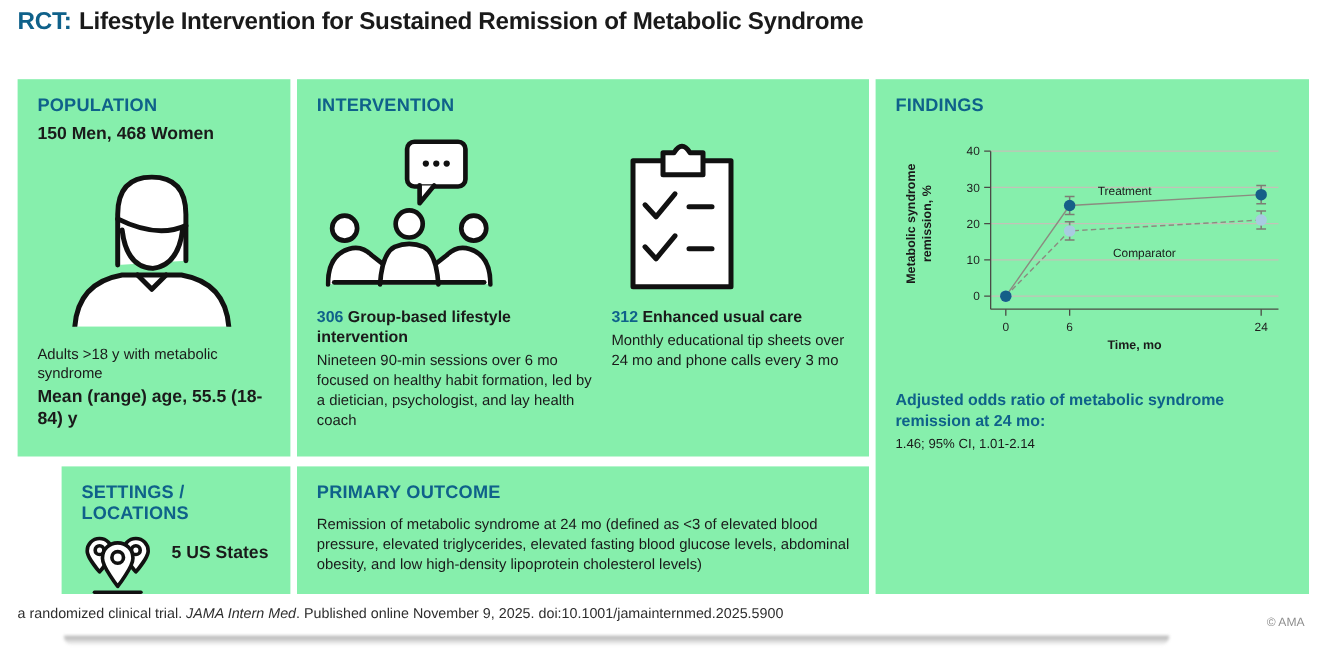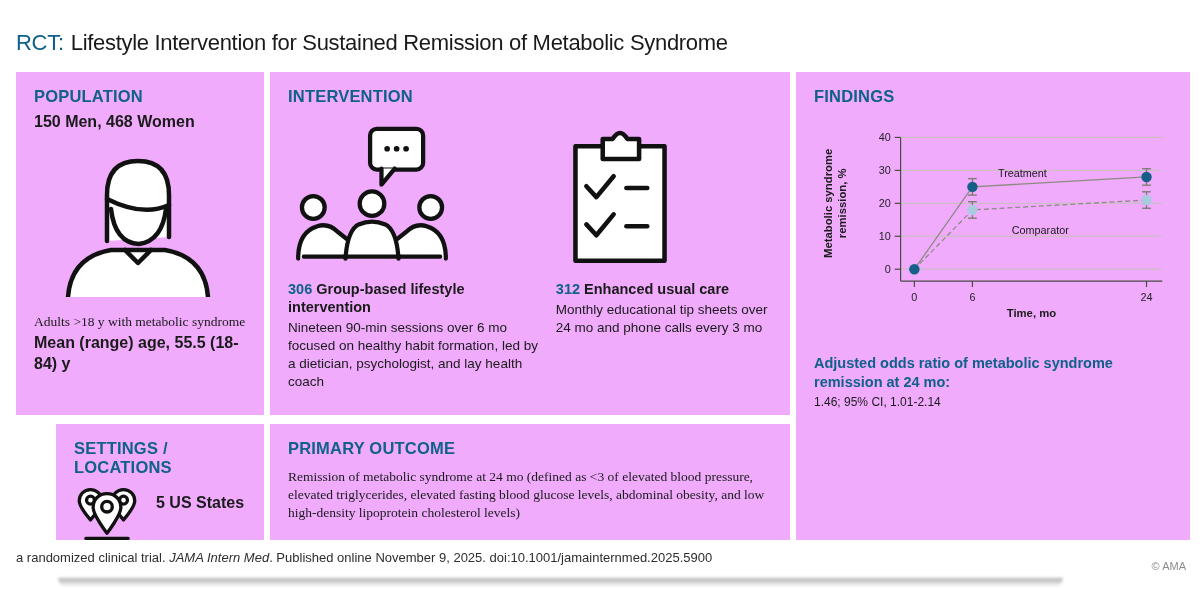--- a/index.html
+++ b/index.html
@@ -1,30 +1,30 @@
 <!DOCTYPE html>
 <html><head>
 <meta charset="utf-8">
 <style>
   html,body{margin:0;padding:0;background:#ffffff;width:1200px;height:589px;overflow:hidden;
     font-family:"Liberation Sans","DejaVu Sans",sans-serif;color:#1a1a1a;}
   .page{position:relative;width:1200px;height:589px;}
 
   
-  .title{position:absolute;left:16px;top:30px;font-size:22px;font-weight:normal;letter-spacing:-0.3px;white-space:nowrap;}
+  .title{position:absolute;left:16px;top:6px;font-size:22px;font-weight:bold;letter-spacing:-0.3px;white-space:nowrap;}
   .title .tag{color:#0f618a;margin-right:7px;}
 
   
   .grid{position:absolute;left:16px;top:72px;display:grid;
     grid-template-columns:248px 520px 394px;grid-template-rows:343px 116px;
     column-gap:6px;row-gap:9px;}
-  .panel{background:#f0abfc;padding:15px 18px;box-sizing:border-box;}
+  .panel{background:#86efac;padding:15px 18px;box-sizing:border-box;}
   .panel h2{margin:0 0 7px 0;font-size:16.5px;letter-spacing:0.2px;color:#0f618a;font-weight:bold;}
   .stat{font-size:16px;font-weight:bold;}
-  .body-text{font-size:13.5px;line-height:1.32;font-family:Liberation Serif, serif;}
+  .body-text{font-size:13.5px;line-height:1.32;}
   .num{color:#0f618a;font-weight:bold;}
 
   .findings-panel{grid-column:3;grid-row:1 / span 2;}
 
   
   .pop-icon{display:block;margin:16px 0 0 28px;}
   .pop-desc{margin-top:16px;font-size:13.5px;}
   .pop-age{margin-top:2px;font-size:16px;font-weight:bold;line-height:1.3;width:210px;}
 
   

